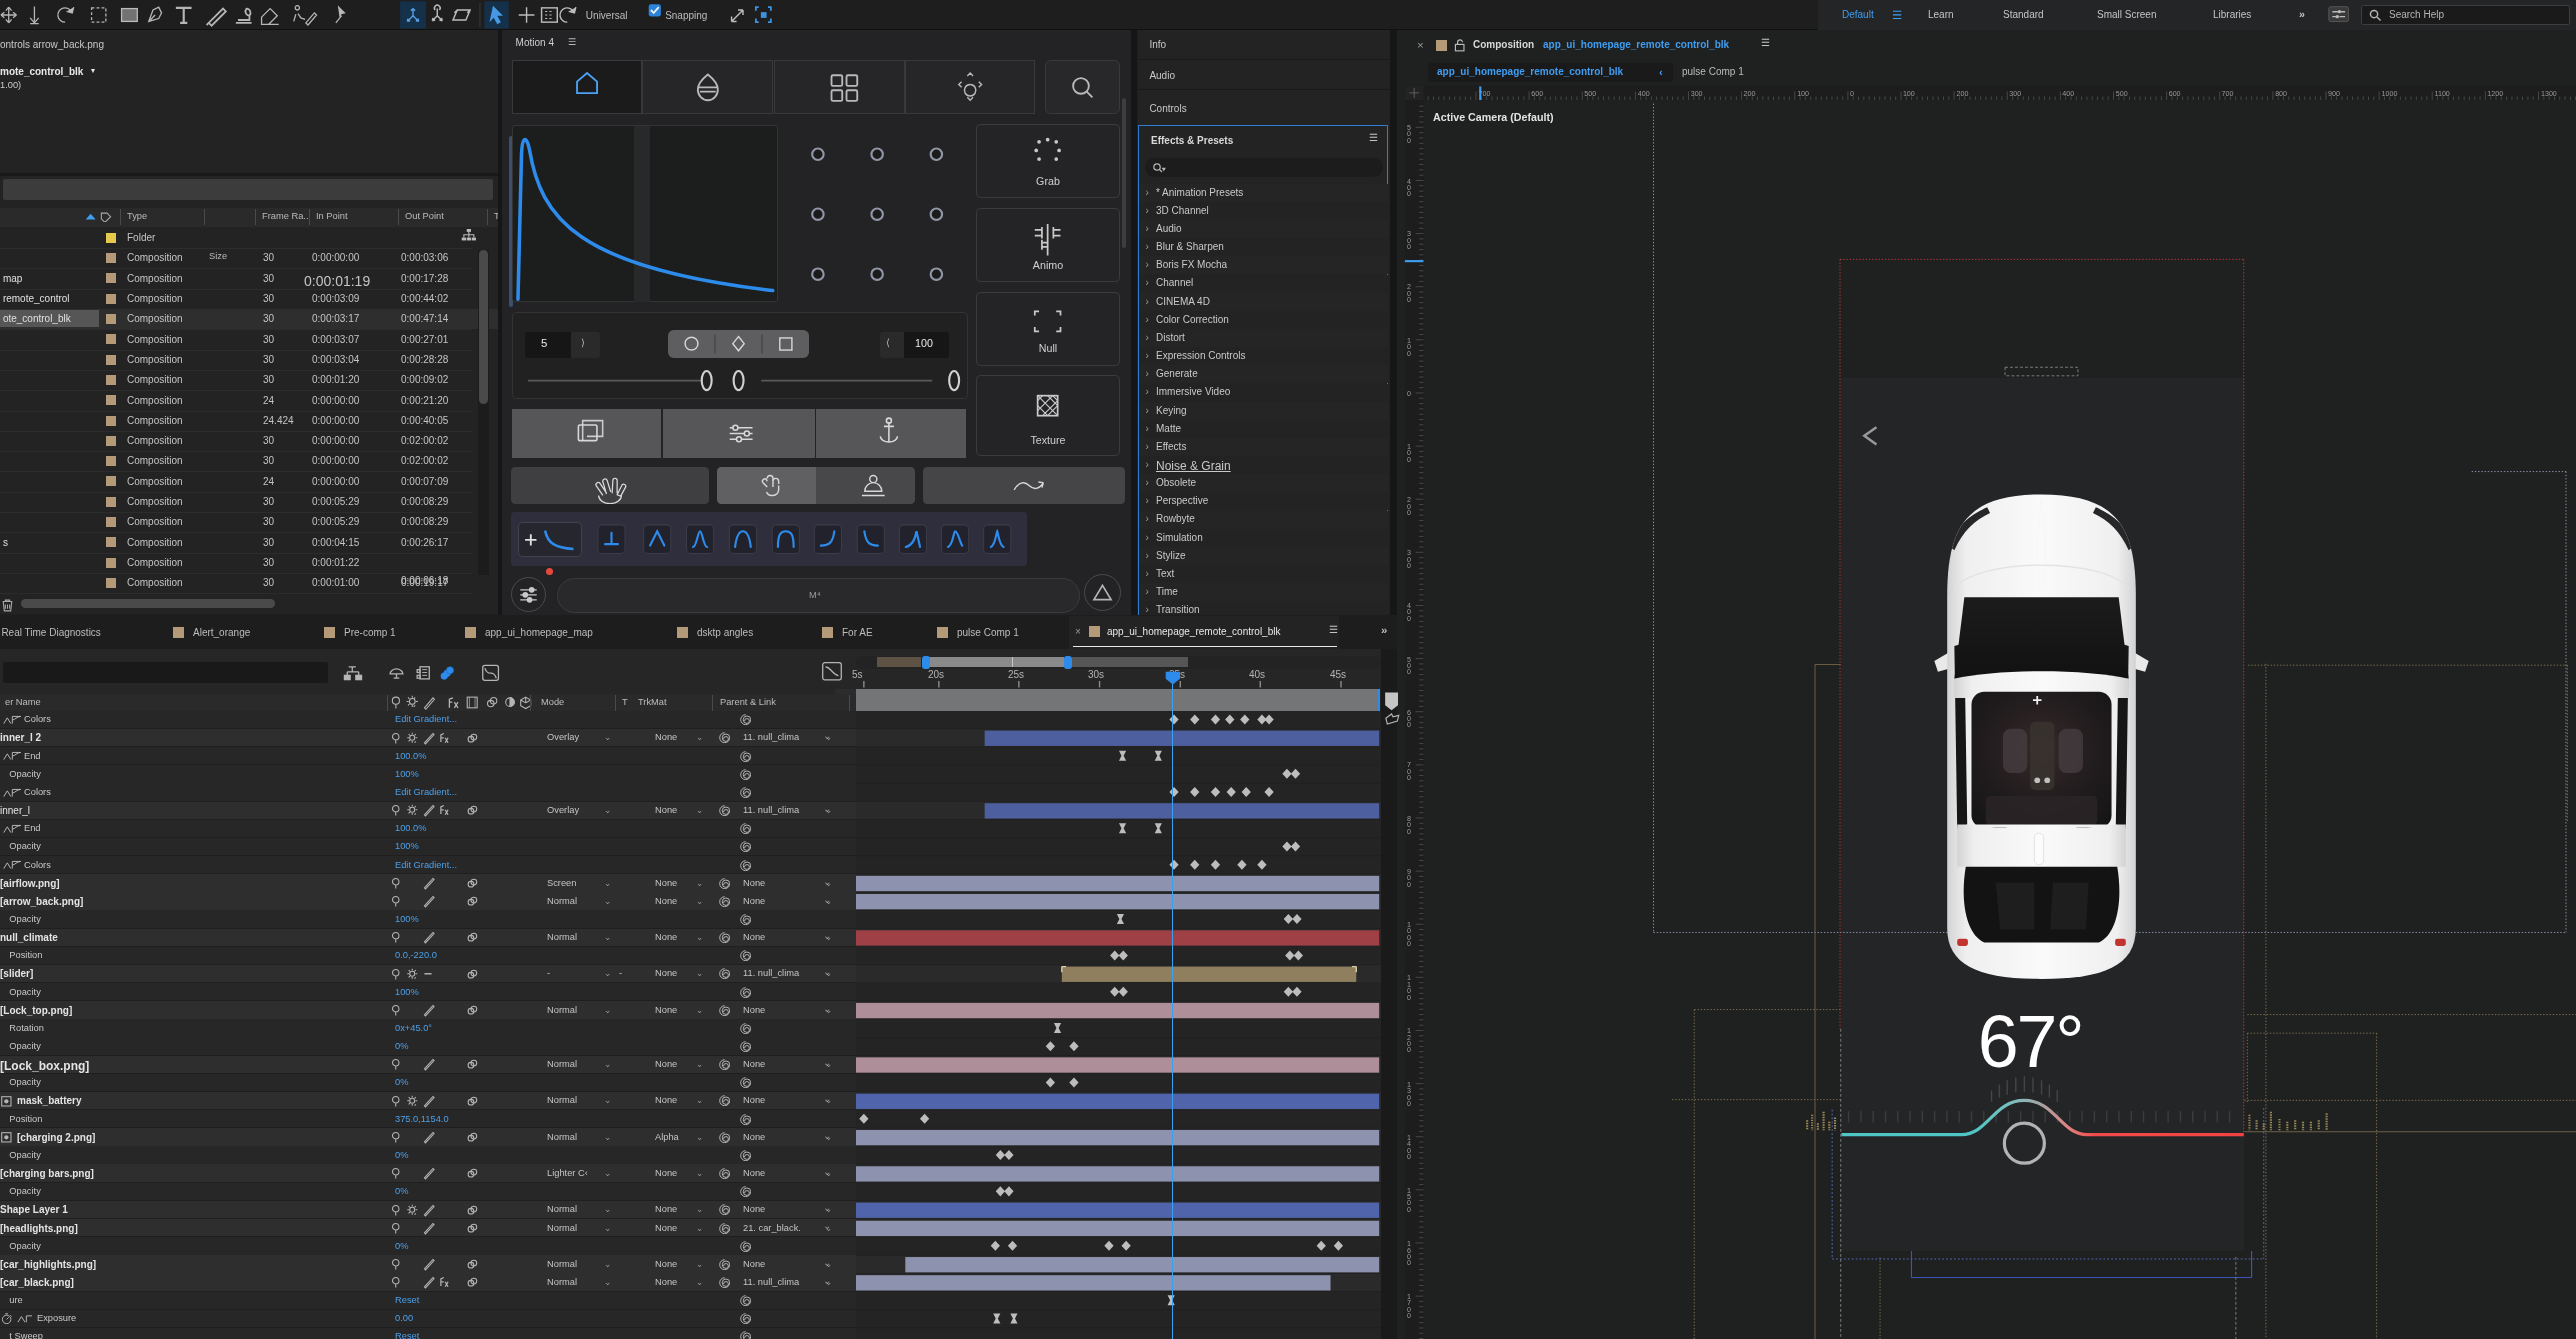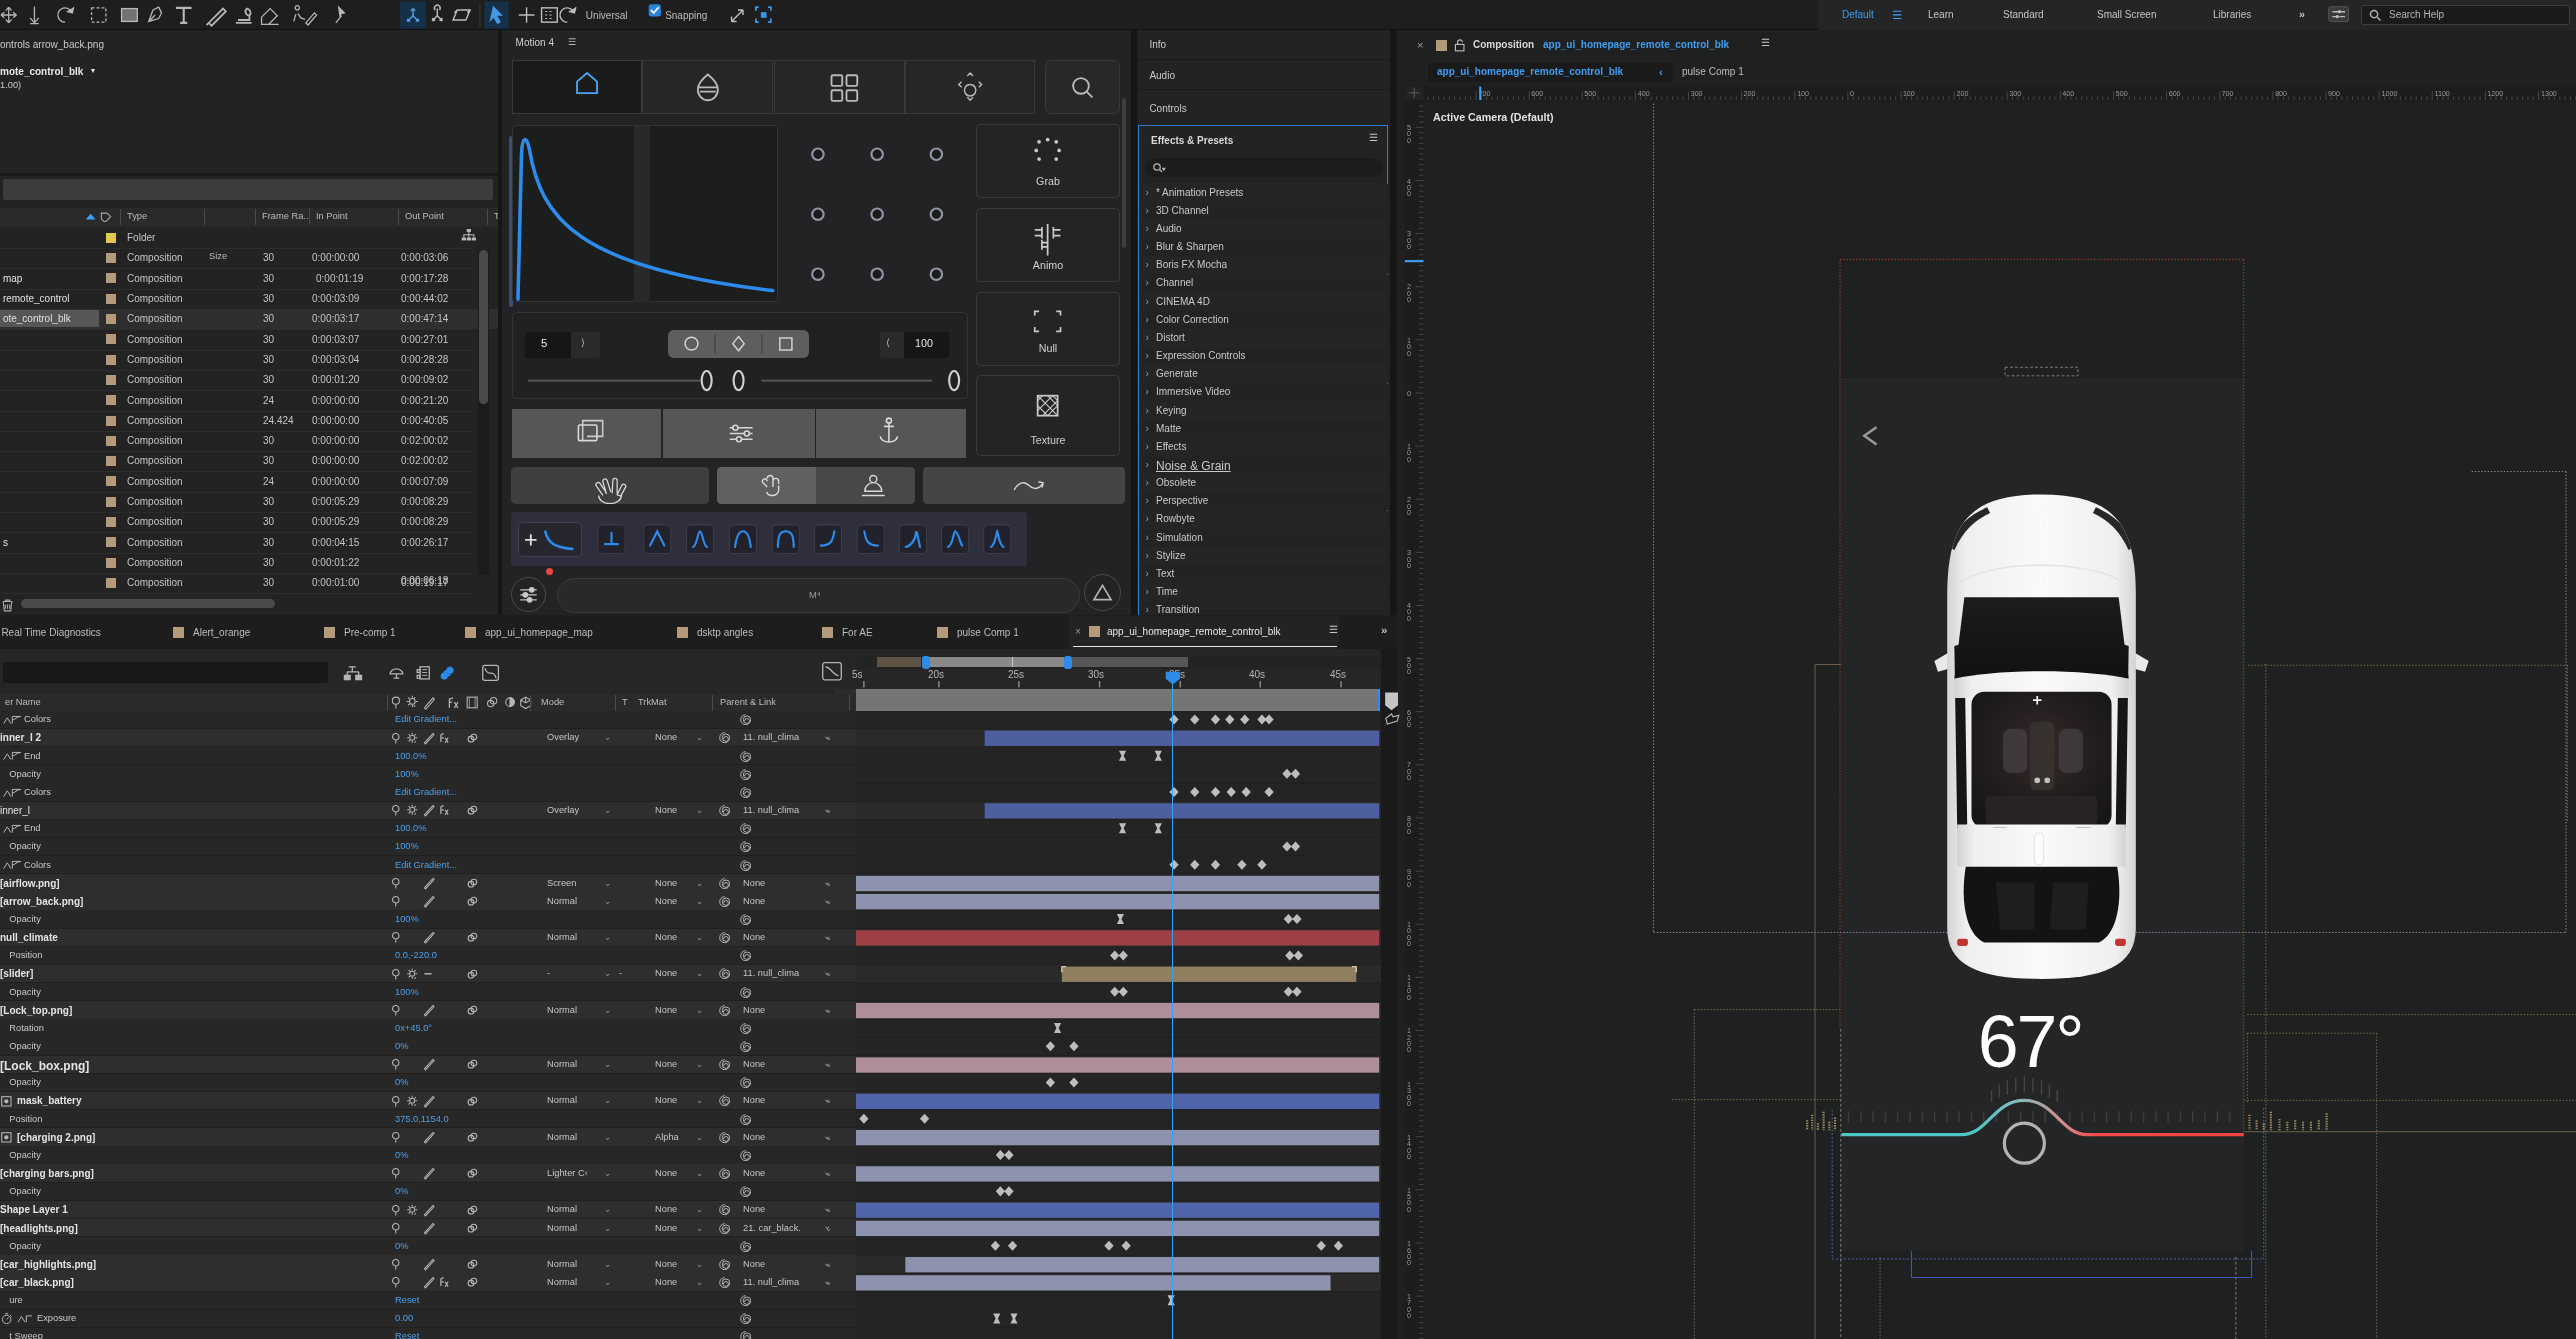--- a/index.html
+++ b/index.html
@@ -119,21 +119,21 @@
 <div style="position:absolute;left:106px;top:78px;width:10px;height:10px;background:#b49a78;"></div>
 <span style="position:absolute;left:127px;top:77px;color:#c5c5c5;font-size:10px;font-weight:normal;white-space:nowrap;">Composition</span>
 <span style="position:absolute;left:263px;top:77px;color:#c5c5c5;font-size:10px;font-weight:normal;white-space:nowrap;">30</span>
 <span style="position:absolute;left:312px;top:77px;color:#c5c5c5;font-size:10px;font-weight:normal;white-space:nowrap;">0:00:00:00</span>
 <span style="position:absolute;left:401px;top:77px;color:#c5c5c5;font-size:10px;font-weight:normal;white-space:nowrap;">0:00:03:06</span>
 <div style="position:absolute;left:0px;top:93px;width:472px;height:0.7px;background:#2c2c2d;"></div>
 <span style="position:absolute;left:2.9px;top:98px;color:#e0e0e0;font-size:10px;font-weight:normal;white-space:nowrap;">map</span>
 <div style="position:absolute;left:106px;top:98px;width:10px;height:10px;background:#b49a78;"></div>
 <span style="position:absolute;left:127px;top:98px;color:#c5c5c5;font-size:10px;font-weight:normal;white-space:nowrap;">Composition</span>
 <span style="position:absolute;left:263px;top:98px;color:#c5c5c5;font-size:10px;font-weight:normal;white-space:nowrap;">30</span>
-<span style="position:absolute;left:316px;top:98px;color:#c5c5c5;font-size:10px;font-weight:normal;white-space:nowrap;">0:00:01:19</span>
+<span style="position:absolute;left:304px;top:98px;color:#c5c5c5;font-size:14px;font-weight:normal;white-space:nowrap;">0:00:01:19</span>
 <span style="position:absolute;left:401px;top:98px;color:#c5c5c5;font-size:10px;font-weight:normal;white-space:nowrap;">0:00:17:28</span>
 <div style="position:absolute;left:0px;top:114px;width:472px;height:0.7px;background:#2c2c2d;"></div>
 <span style="position:absolute;left:2.9px;top:118px;color:#e0e0e0;font-size:10px;font-weight:normal;white-space:nowrap;">remote_control</span>
 <div style="position:absolute;left:106px;top:119px;width:10px;height:10px;background:#b49a78;"></div>
 <span style="position:absolute;left:127px;top:118px;color:#c5c5c5;font-size:10px;font-weight:normal;white-space:nowrap;">Composition</span>
 <span style="position:absolute;left:263px;top:118px;color:#c5c5c5;font-size:10px;font-weight:normal;white-space:nowrap;">30</span>
 <span style="position:absolute;left:312px;top:118px;color:#c5c5c5;font-size:10px;font-weight:normal;white-space:nowrap;">0:00:03:09</span>
 <span style="position:absolute;left:401px;top:118px;color:#c5c5c5;font-size:10px;font-weight:normal;white-space:nowrap;">0:00:44:02</span>
 <div style="position:absolute;left:0px;top:134px;width:472px;height:0.7px;background:#2c2c2d;"></div>
 <div style="position:absolute;left:0px;top:134px;width:498px;height:20px;background:#2e2e2f;"></div>

